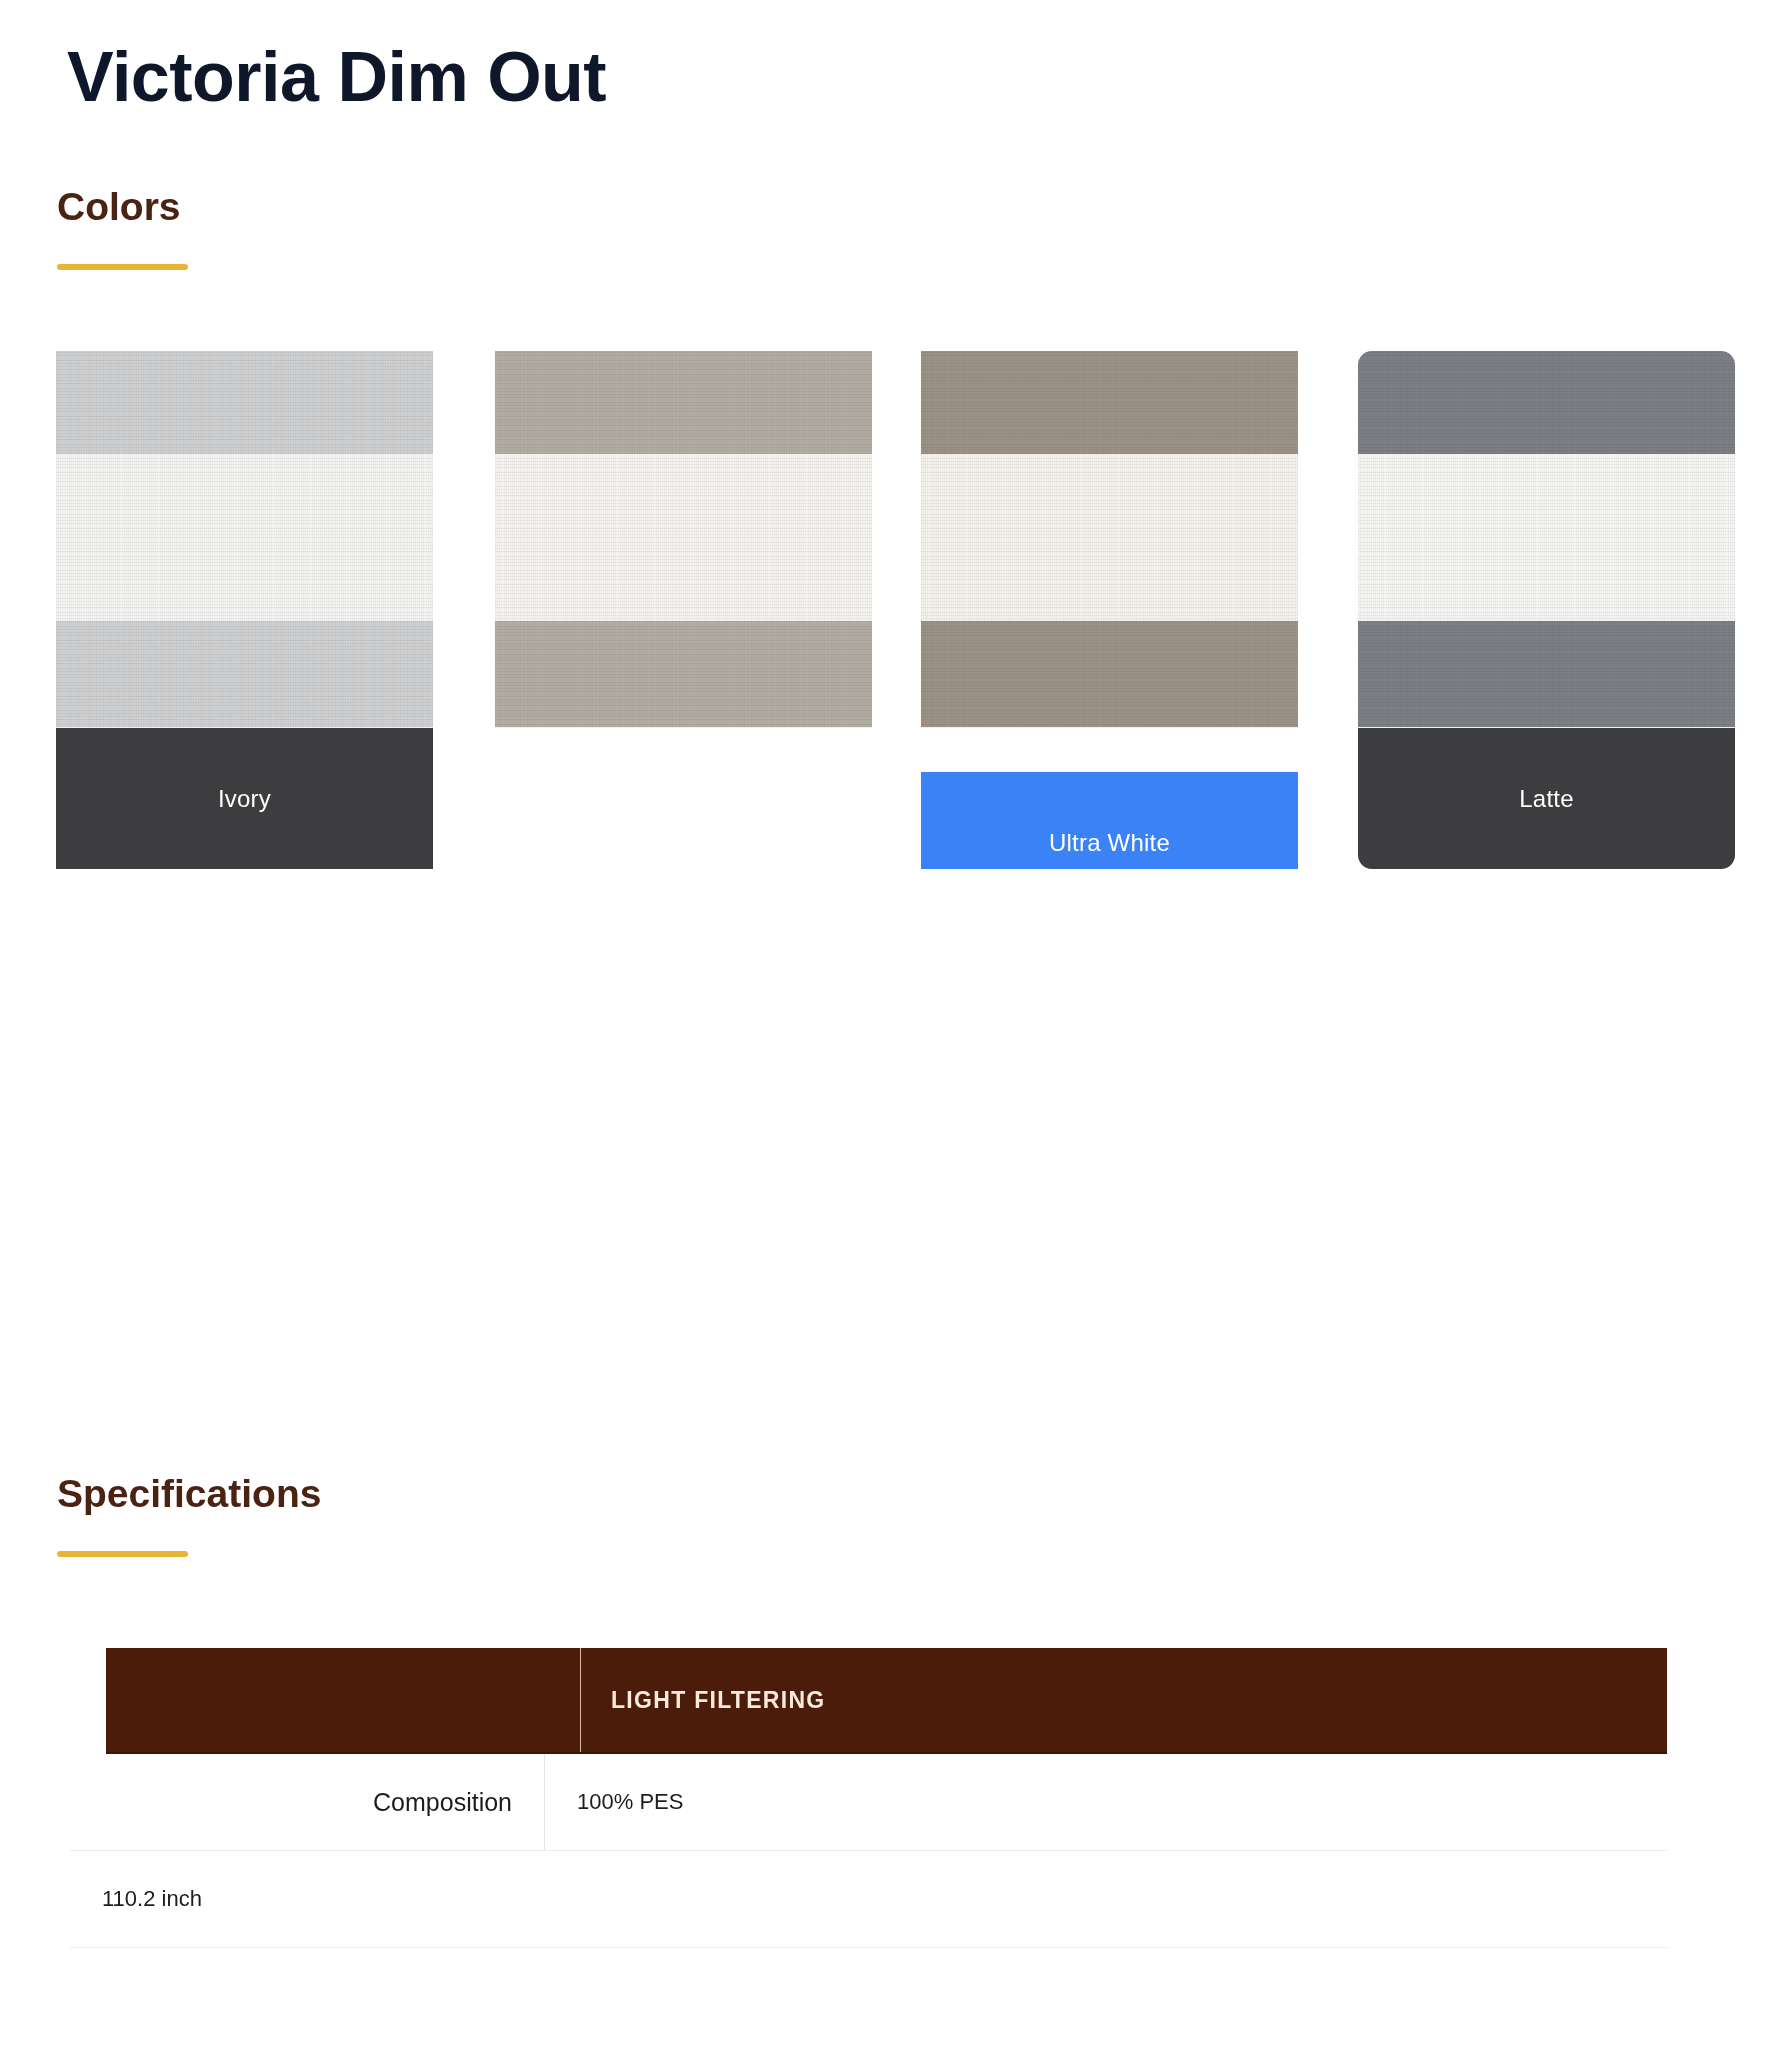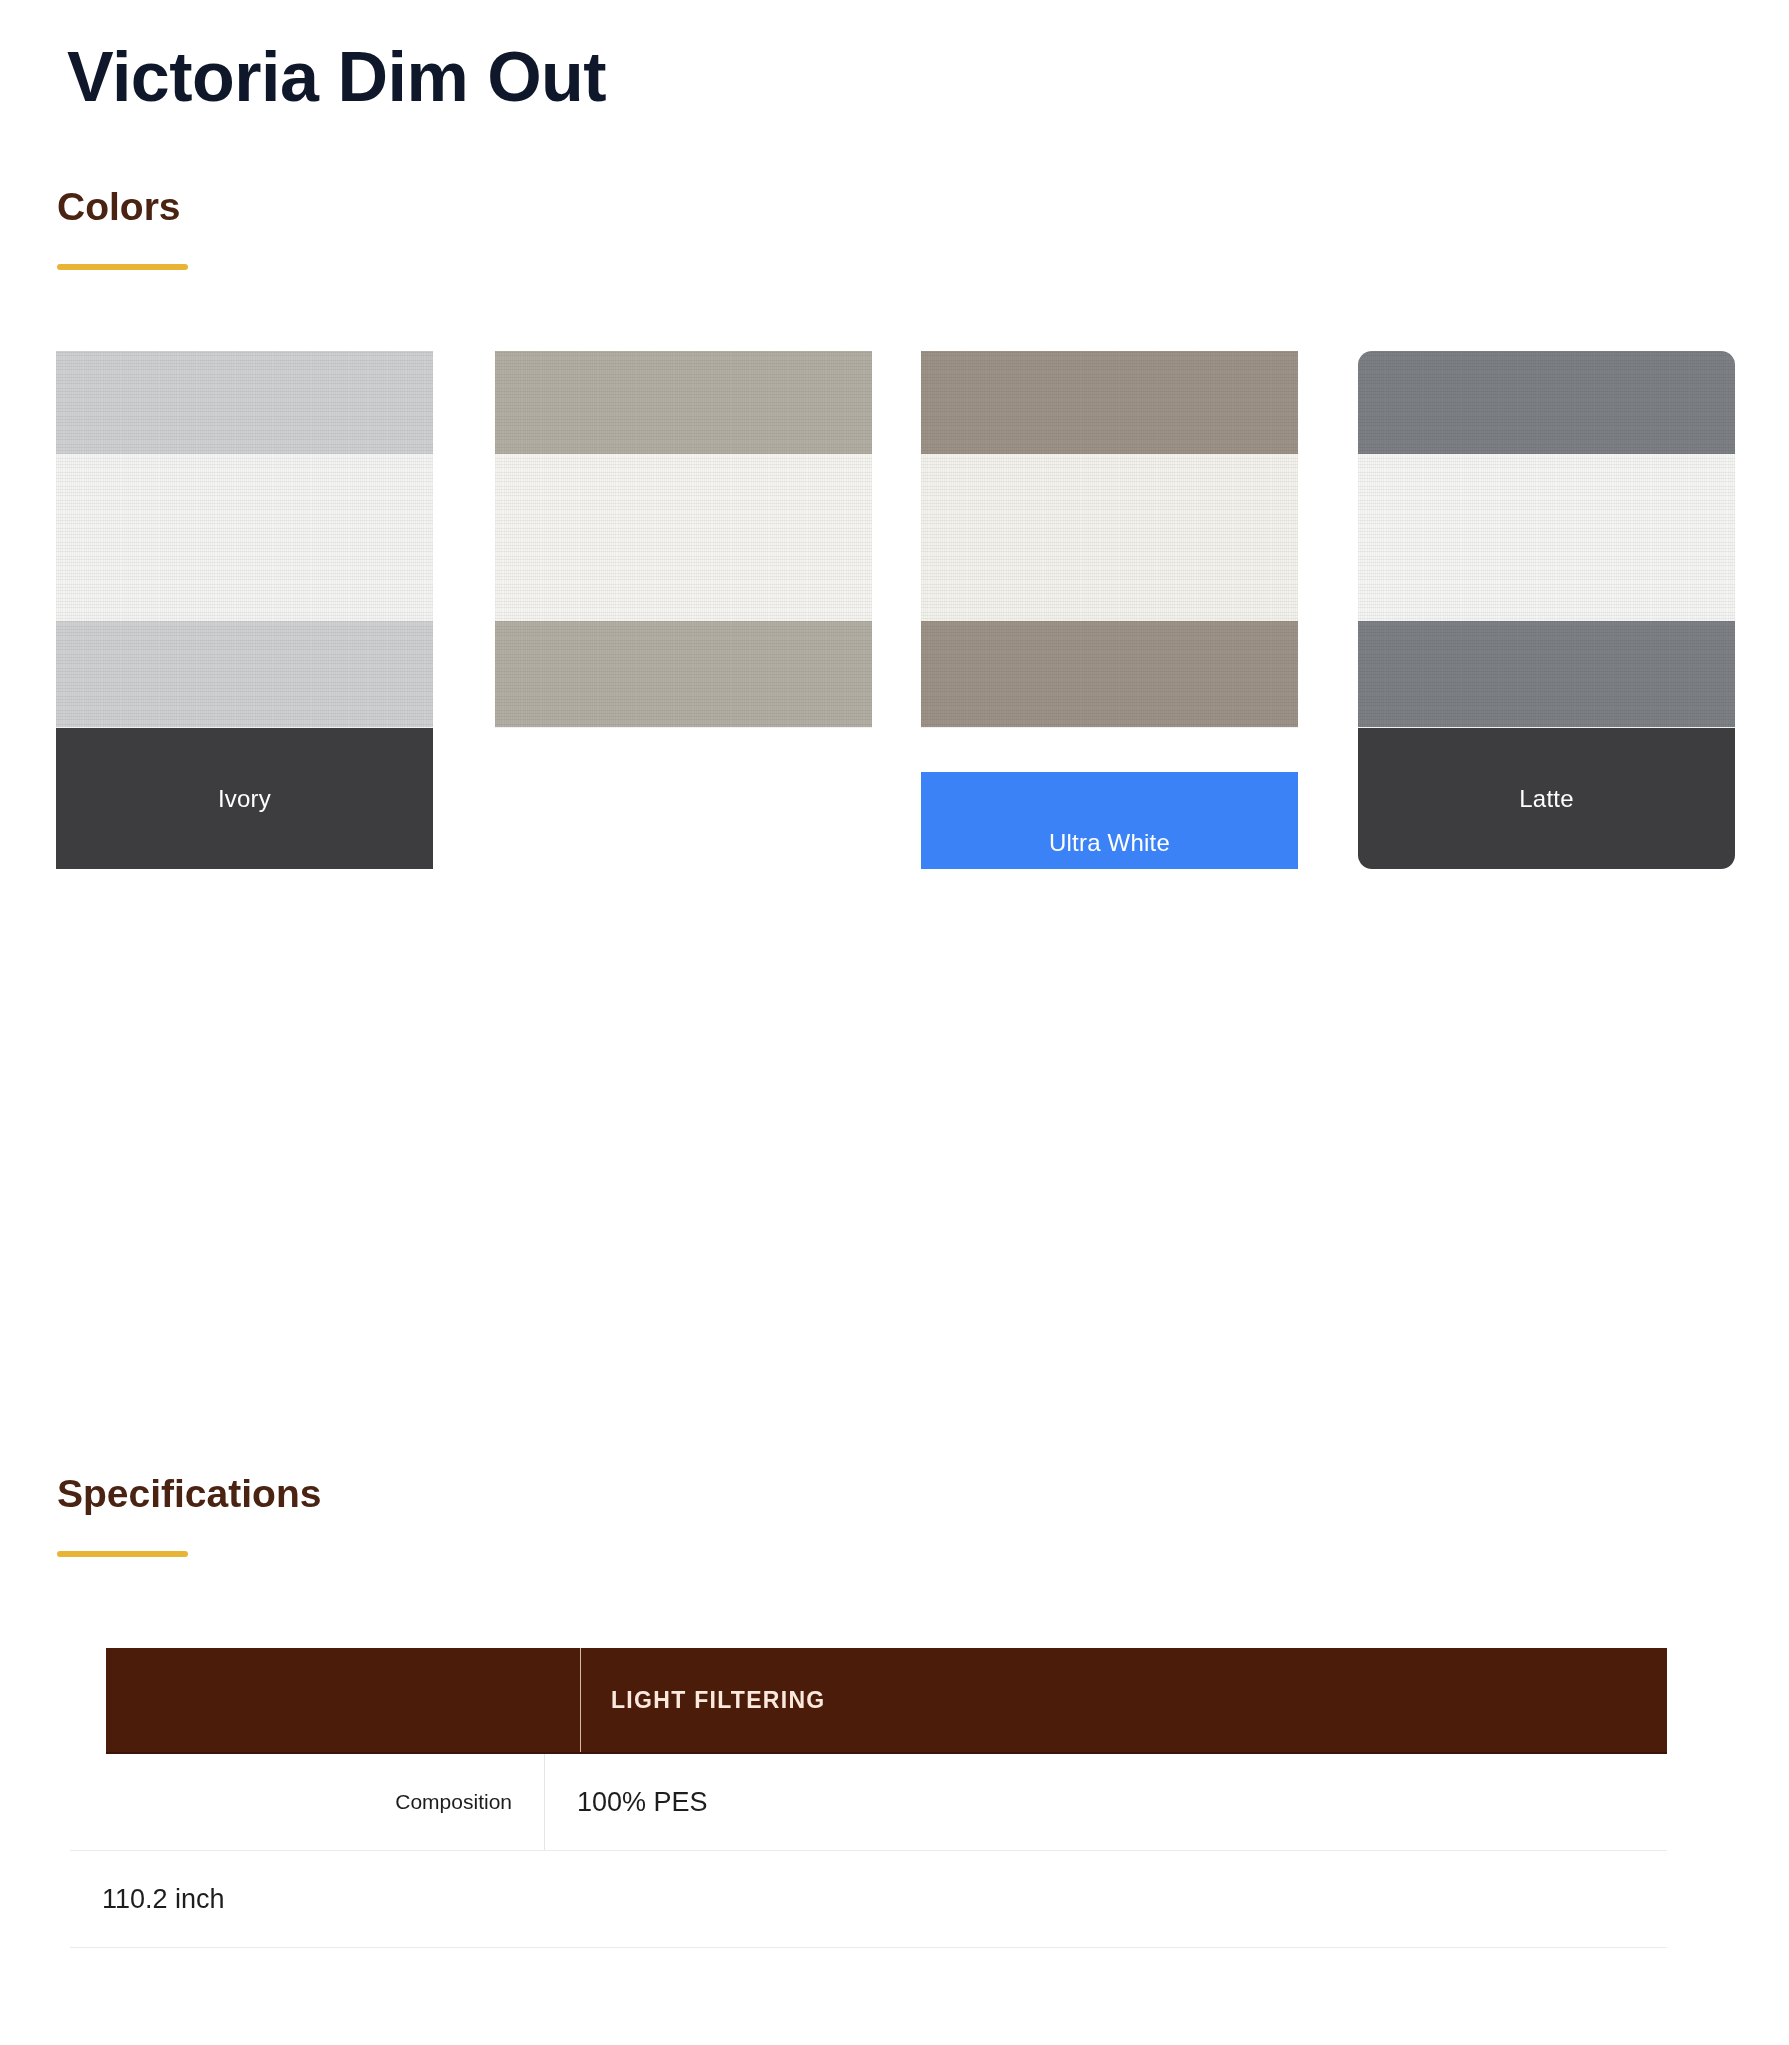--- a/index.html
+++ b/index.html
@@ -161,30 +161,30 @@
     border-bottom: 1.9px solid #eceaea;
   }
   .spec-row:last-child { border-bottom: 1.9px solid #eceaea; }
 
   .spec-row .spec-key {
     width: 475px;
     display: flex;
     align-items: center;
     justify-content: flex-end;
     padding-right: 32px;
-    font-size: 21px;
+    font-size: 25px;
     color: #1d1d1d;
     border-right: 1.9px solid #e6e4e4;
   }
   .spec-row .spec-val {
     flex: 1;
     display: flex;
     align-items: center;
     padding-left: 32px;
-    font-size: 27px;
+    font-size: 22px;
     color: #1d1d1d;
   }
 </style>
 </head>
 <body>
 
 <div class="page">
 
   <div class="product-title" style="color: #0f172a; text-align: center;">Victoria Dim Out</div>
 

